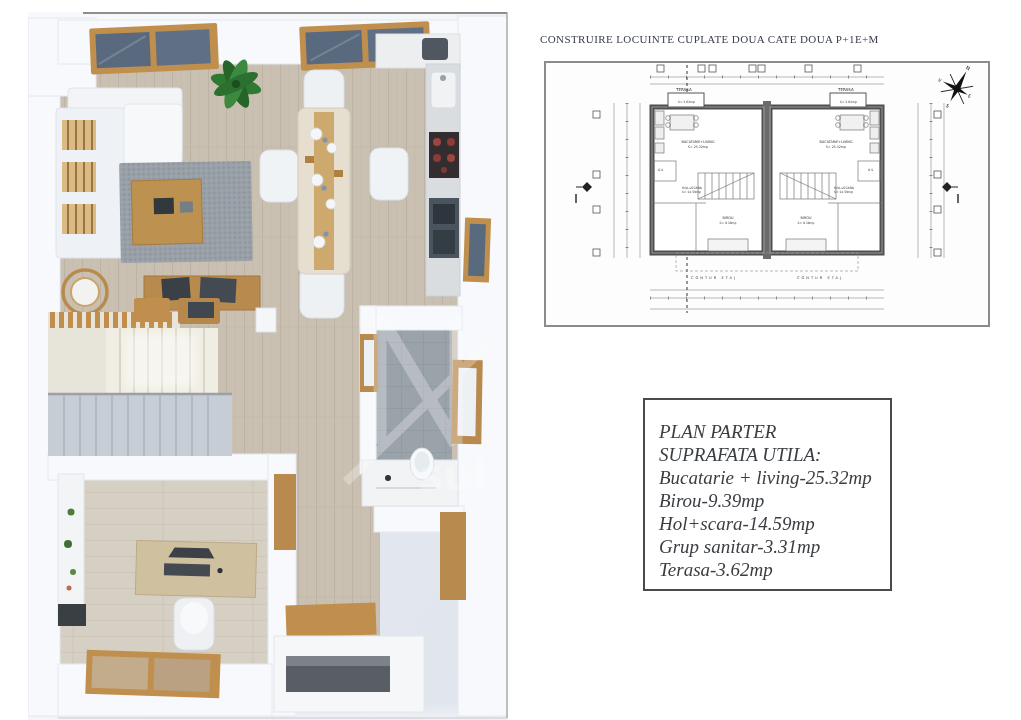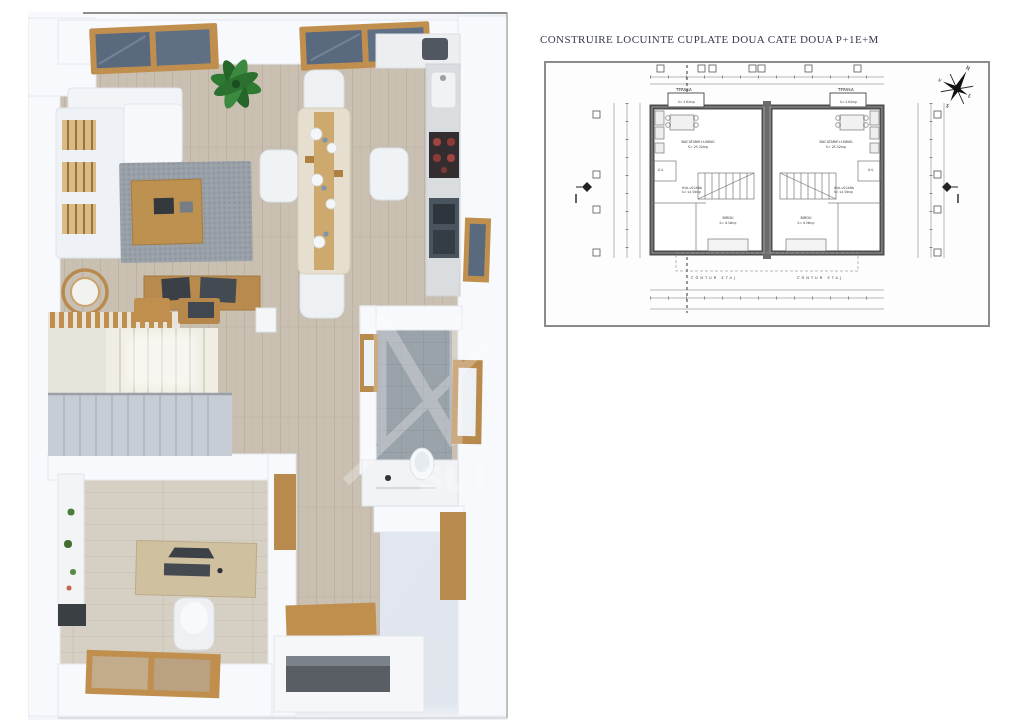--- a/index.html
+++ b/index.html
@@ -453,14 +453,23 @@
       <line x1="-13" y1="-10" x2="13" y2="10" stroke="#111" stroke-width="0.8"></line>
       <line x1="13" y1="-10" x2="-13" y2="10" stroke="#111" stroke-width="0.8"></line>
       <text x="-2" y="-22" font-size="5" fill="#111">N</text>
       <text x="13" y="2" font-size="4.5" fill="#111">E</text>
       <text x="-2" y="21" font-size="4.5" fill="#111">S</text>
       <text x="-21" y="2" font-size="4.5" fill="#111">V</text>
     </g>
   </svg>
   </div>
 
+  <div class="areabox">
+    <div>PLAN PARTER</div>
+    <div>SUPRAFATA UTILA:</div>
+    <div>Bucatarie + living-25.32mp</div>
+    <div>Birou-9.39mp</div>
+    <div>Hol+scara-14.59mp</div>
+    <div>Grup sanitar-3.31mp</div>
+    <div>Terasa-3.62mp</div>
+  </div>
 
 </div>
 
 </body></html>

